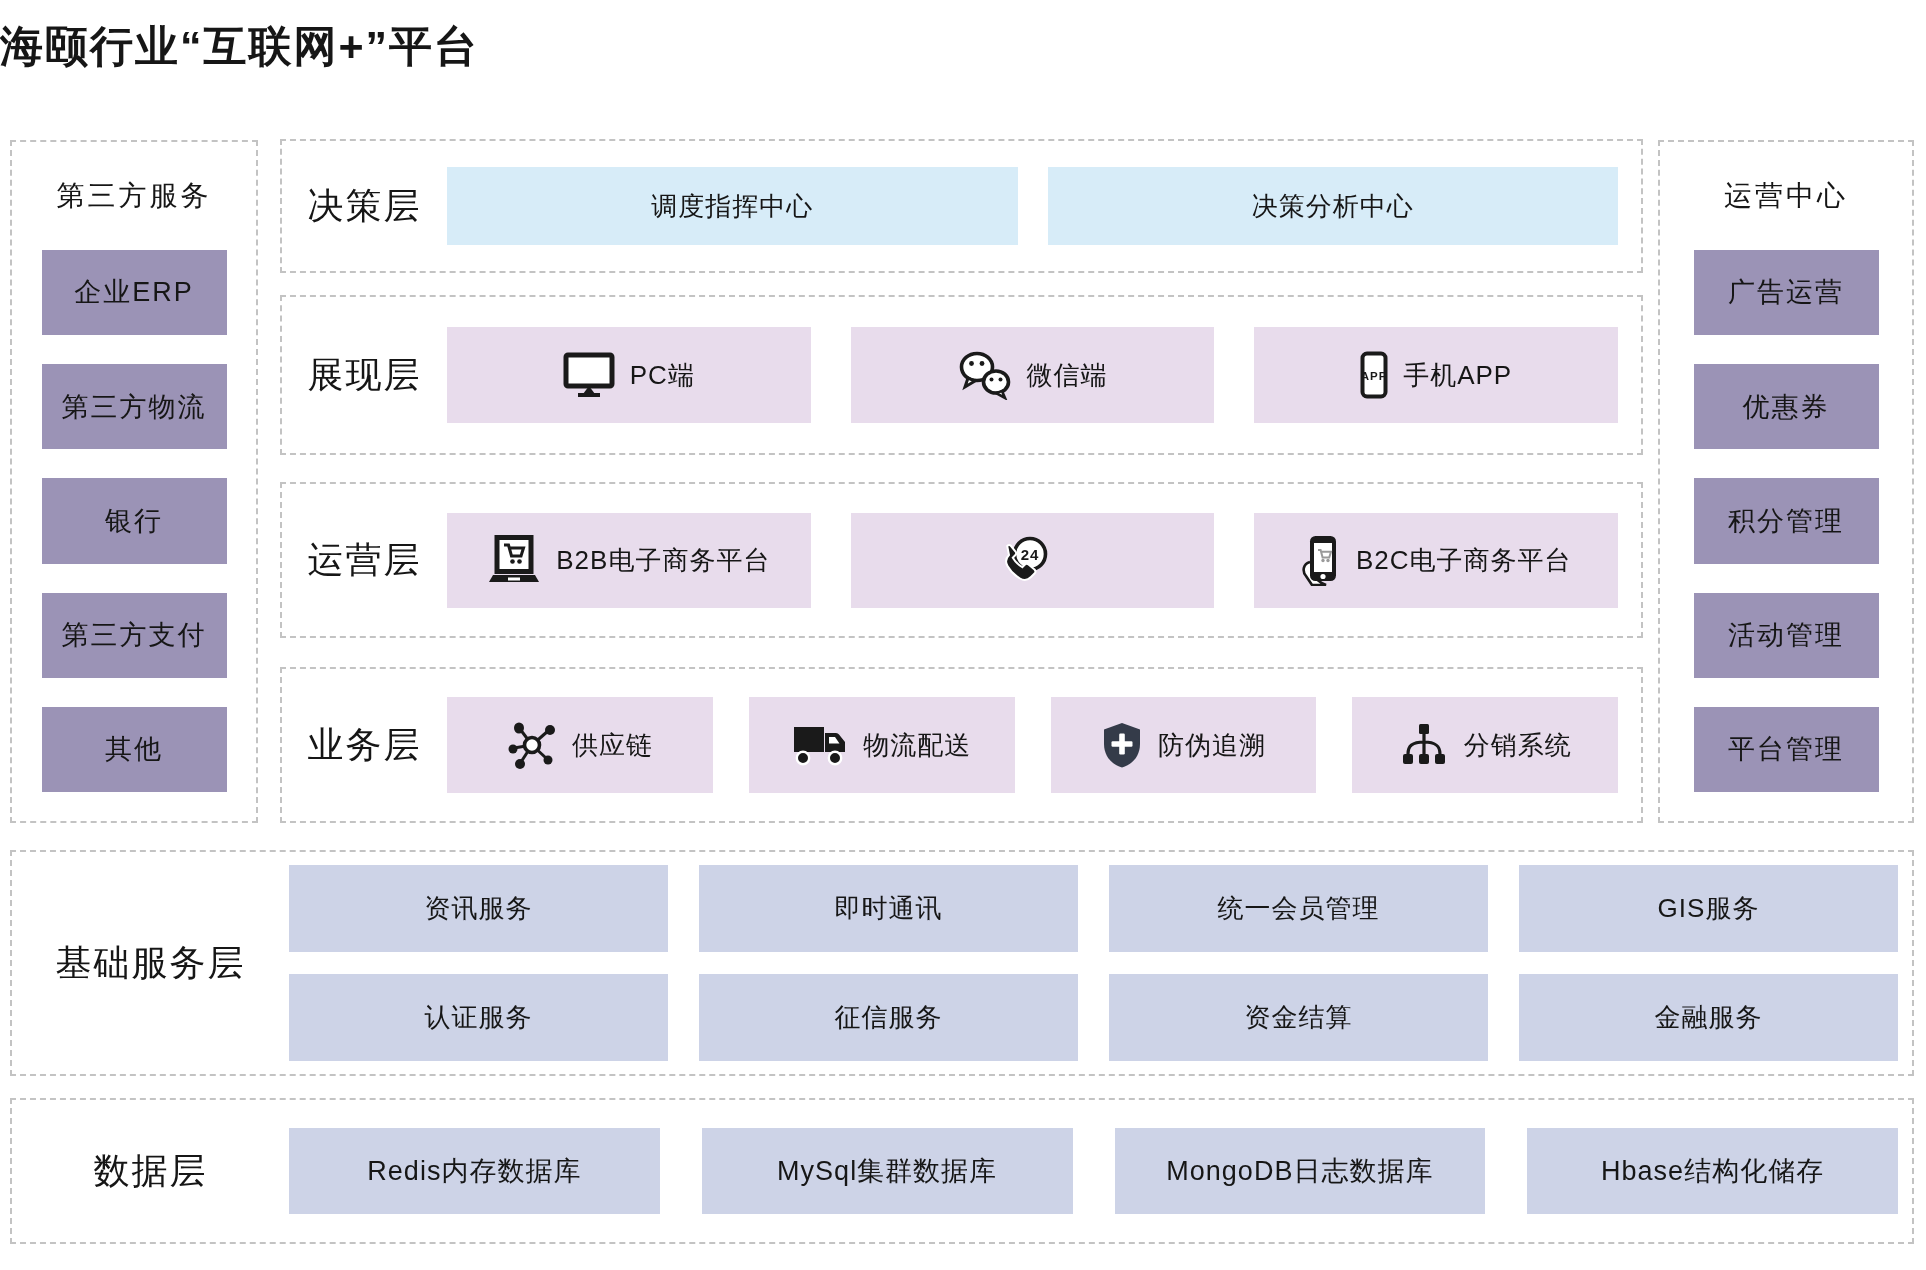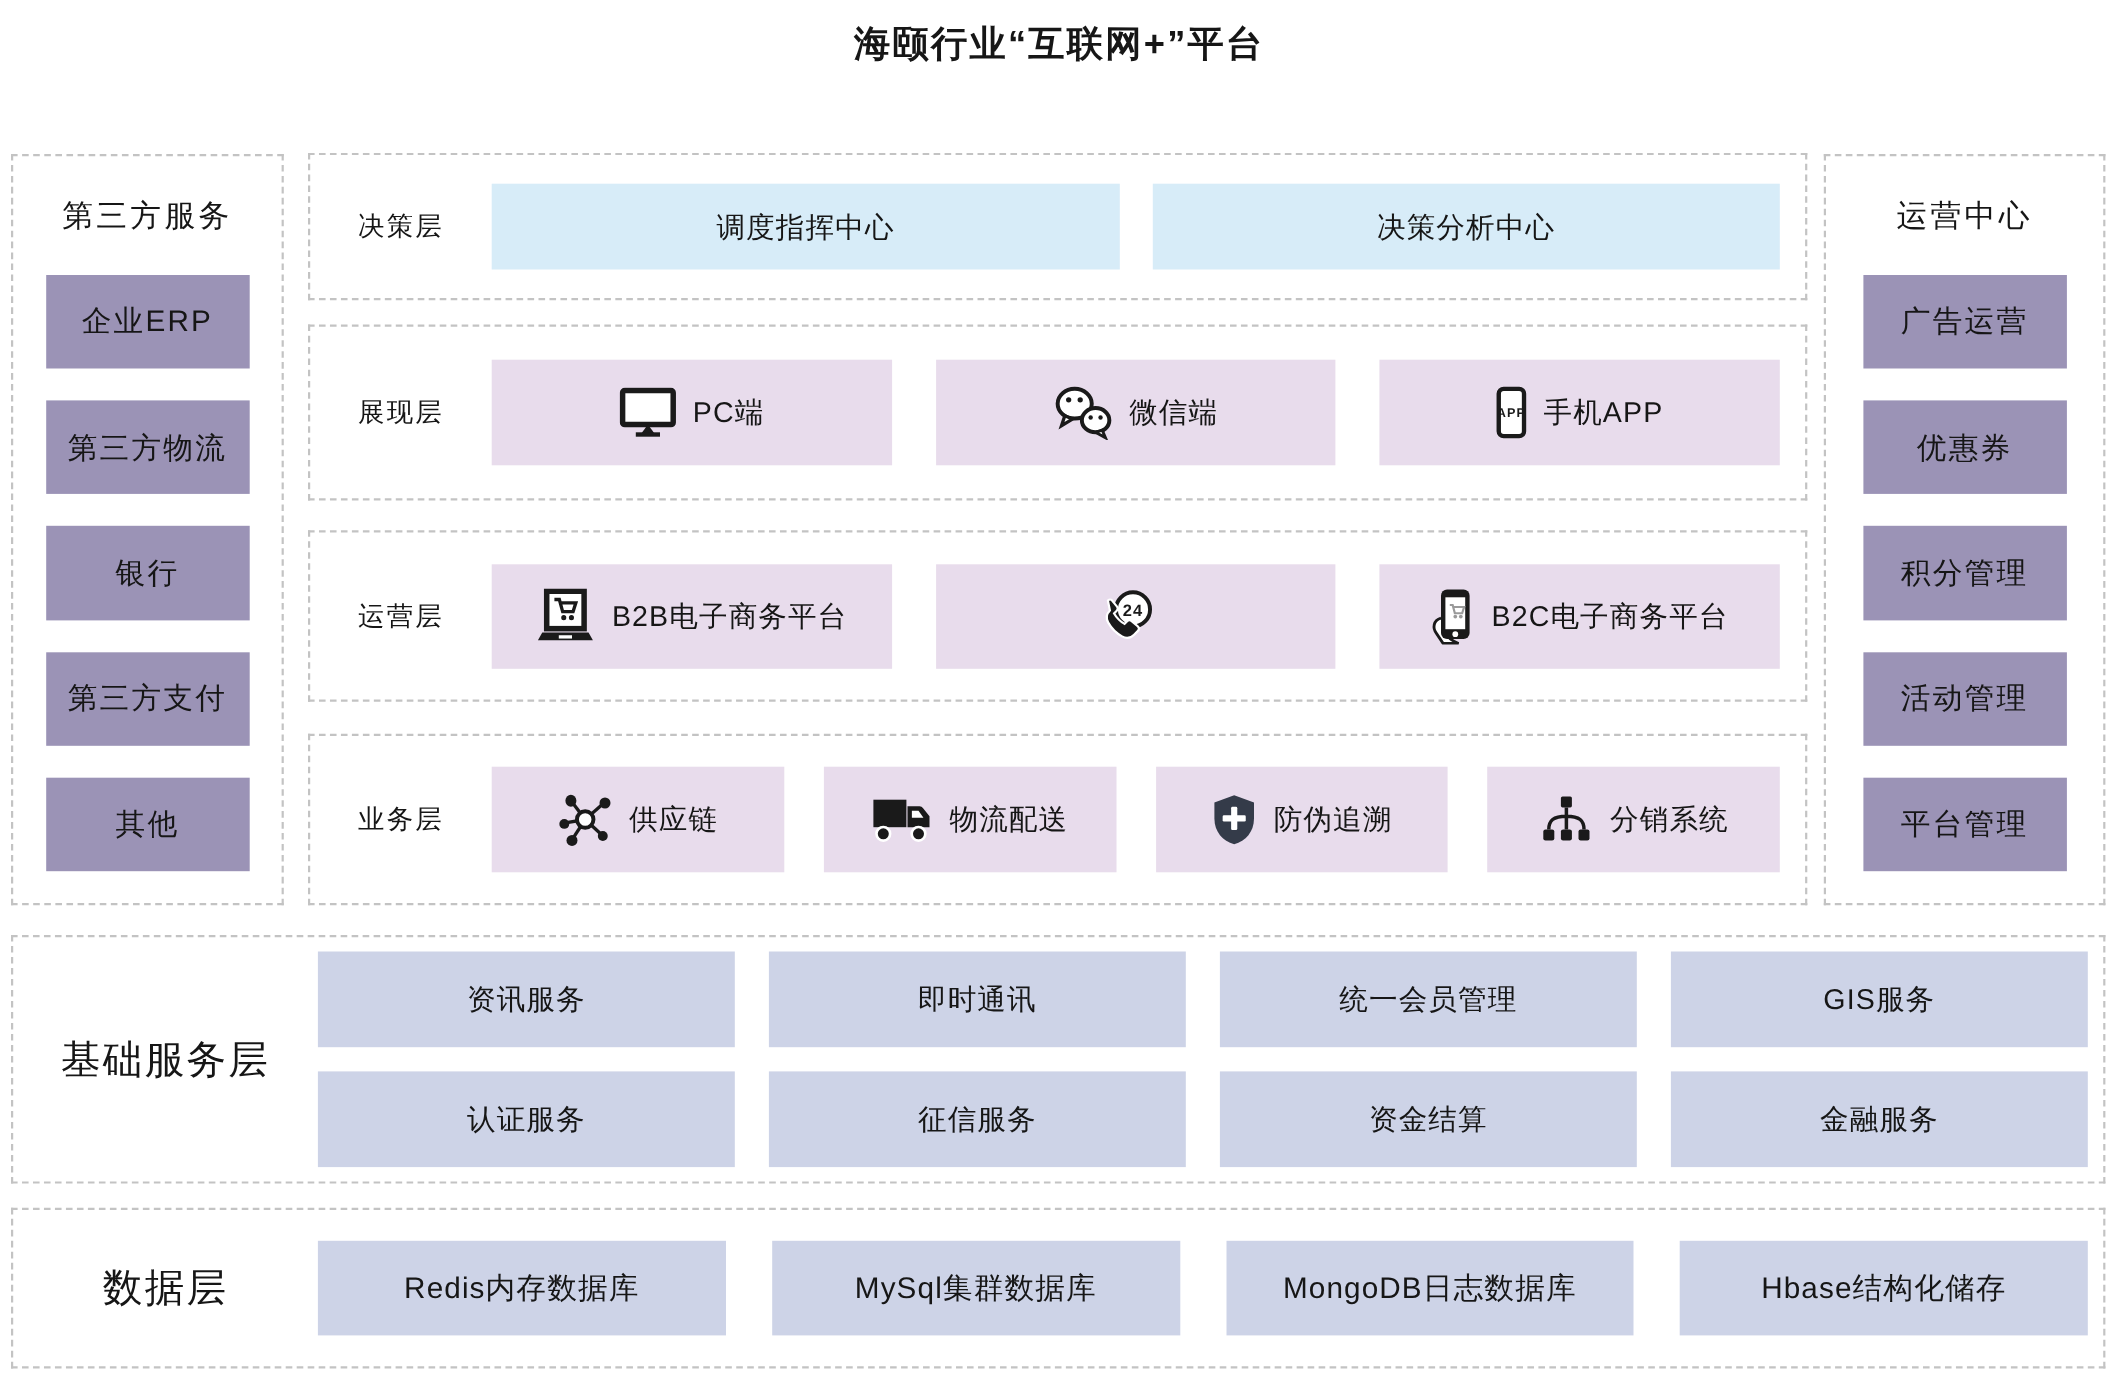--- a/index.html
+++ b/index.html
@@ -1,37 +1,37 @@
 <!DOCTYPE html>
 <html style="--accent_blue: #d7ecf8; --accent_pink: #e8dcec; --accent_purple: #9b93b6; --accent_periwinkle: #cdd3e7;"><head>
 <meta charset="utf-8">
 <style>
   html,body{margin:0;padding:0;background:#ffffff;}
   .page{position:relative;width:1926px;height:1270px;background:#fff;
         font-family:"Liberation Sans",sans-serif;color:#161616;overflow:hidden;}
-  .title{position:absolute;top:18px;left:0;width:100%;text-align:center;
-         font-size:33px;font-weight:700;letter-spacing:2px;}
+  .title{position:absolute;top:18px;left:0;width:100%;
+         font-size:43px;font-weight:700;letter-spacing:2px;}
   .panel{position:absolute;border:2px dashed #c3c3c3;box-sizing:border-box;background:#fff;}
 
   
   .side-panel{display:flex;flex-direction:column;align-items:center;}
   .left-panel{left:10px;top:140px;width:248px;height:683px;}
   .right-panel{left:1658px;top:140px;width:256px;height:683px;}
   .side-header{height:110px;display:flex;align-items:center;justify-content:center;
                font-size:28px;letter-spacing:3px;}
   .side-box{width:185px;height:87px;margin-bottom:29px;background:var(--accent_purple,#9b93b6);
             display:flex;align-items:center;justify-content:center;font-size:27px;letter-spacing:2px;}
 
   
   .layer-panel{left:280px;width:1363px;display:flex;align-items:center;}
   .layer-decision{top:139px;height:134px;}
   .layer-present{top:295px;height:160px;}
   .layer-operate{top:482px;height:156px;}
   .layer-business{top:667px;height:156px;}
-  .layer-label{flex:0 0 165px;text-align:center;font-size:24px;letter-spacing:2px;}
+  .layer-label{flex:0 0 165px;text-align:center;font-size:36px;letter-spacing:2px;}
   .layer-boxes{flex:1;display:flex;margin-right:23px;}
   .layer-decision .layer-boxes{gap:30px;}
   .layer-present .layer-boxes{gap:40px;}
   .layer-operate .layer-boxes{gap:40px;}
   .layer-business .layer-boxes{gap:36px;}
   .layer-box{flex:1;display:flex;align-items:center;justify-content:center;
              font-size:26px;letter-spacing:1px;}
   .box-blue{background:var(--accent_blue,#d7ecf8);height:78px;}
   .box-pink{background:var(--accent_pink,#e8dcec);}
   .layer-present .layer-box{height:96px;}

